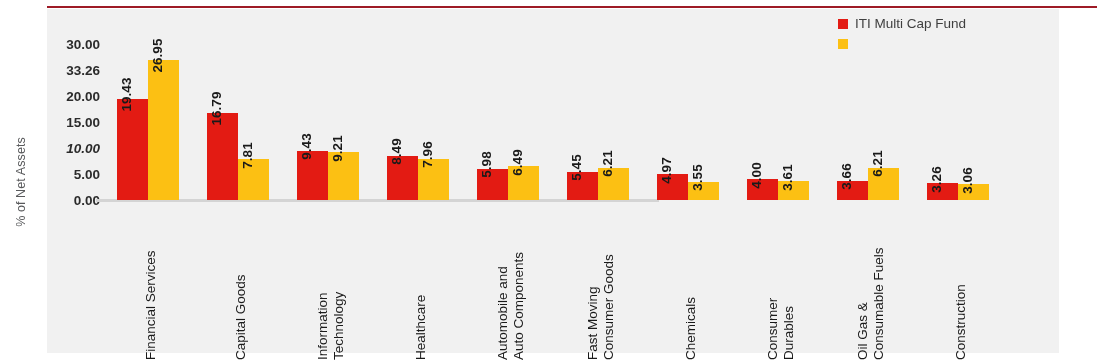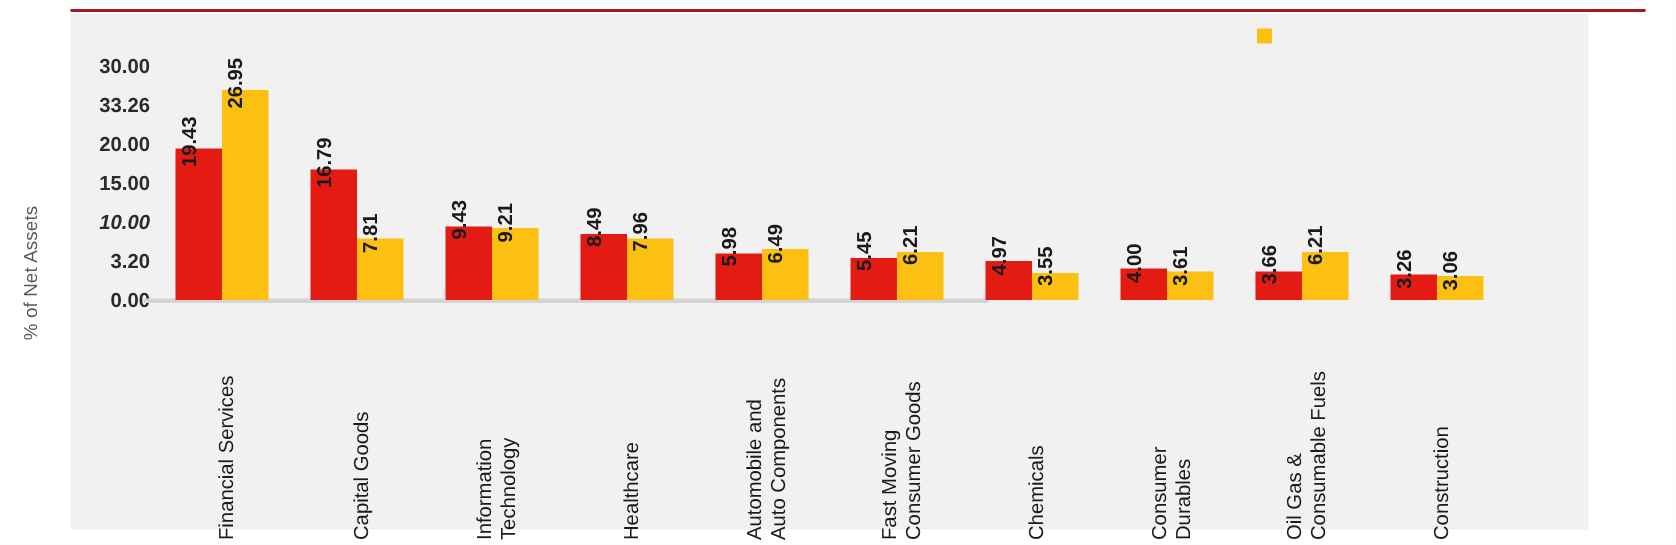--- a/index.html
+++ b/index.html
@@ -188,21 +188,21 @@
 
   <div class="top-rule"></div>
   <div class="panel"></div>
 
   <div class="y-axis-title">
     <span>% of Net Assets</span>
   </div>
 
   <div class="y-ticks">
       <div class="y-tick" style="top: 200px;">0.00</div>
-      <div class="y-tick" style="top: 174px;">3.20</div>
+      <div class="y-tick" style="top: 174px;">5.00</div>
       <div class="y-tick" style="top: 148px; font-style: italic;">10.00</div>
       <div class="y-tick" style="top: 122px; text-align: right;">15.00</div>
       <div class="y-tick" style="top: 96px;">20.00</div>
       <div class="y-tick" style="top: 70px;">33.26</div>
       <div class="y-tick" style="top: 44px; text-align: right;">30.00</div>
     </div>
 
   <div class="axis-line"></div>
 
   <div class="groups">
@@ -398,17 +398,21 @@
         <div class="cat-wrap">
           <div class="cat-rot">
             <span class="ln">Construction</span>
           </div>
         </div>
       </div>
     </div>
 
   <div class="legend">
       <div class="legend-item">
+        <span class="legend-swatch" style="background: rgb(227, 27, 19);"></span>
+        <span class="legend-text">ITI Multi Cap Fund</span>
+      </div>
+      <div class="legend-item">
         <span class="legend-swatch" style="background: rgb(252, 192, 19);"></span>
       </div>
     </div>
 
 </div>
 
 </body></html>

